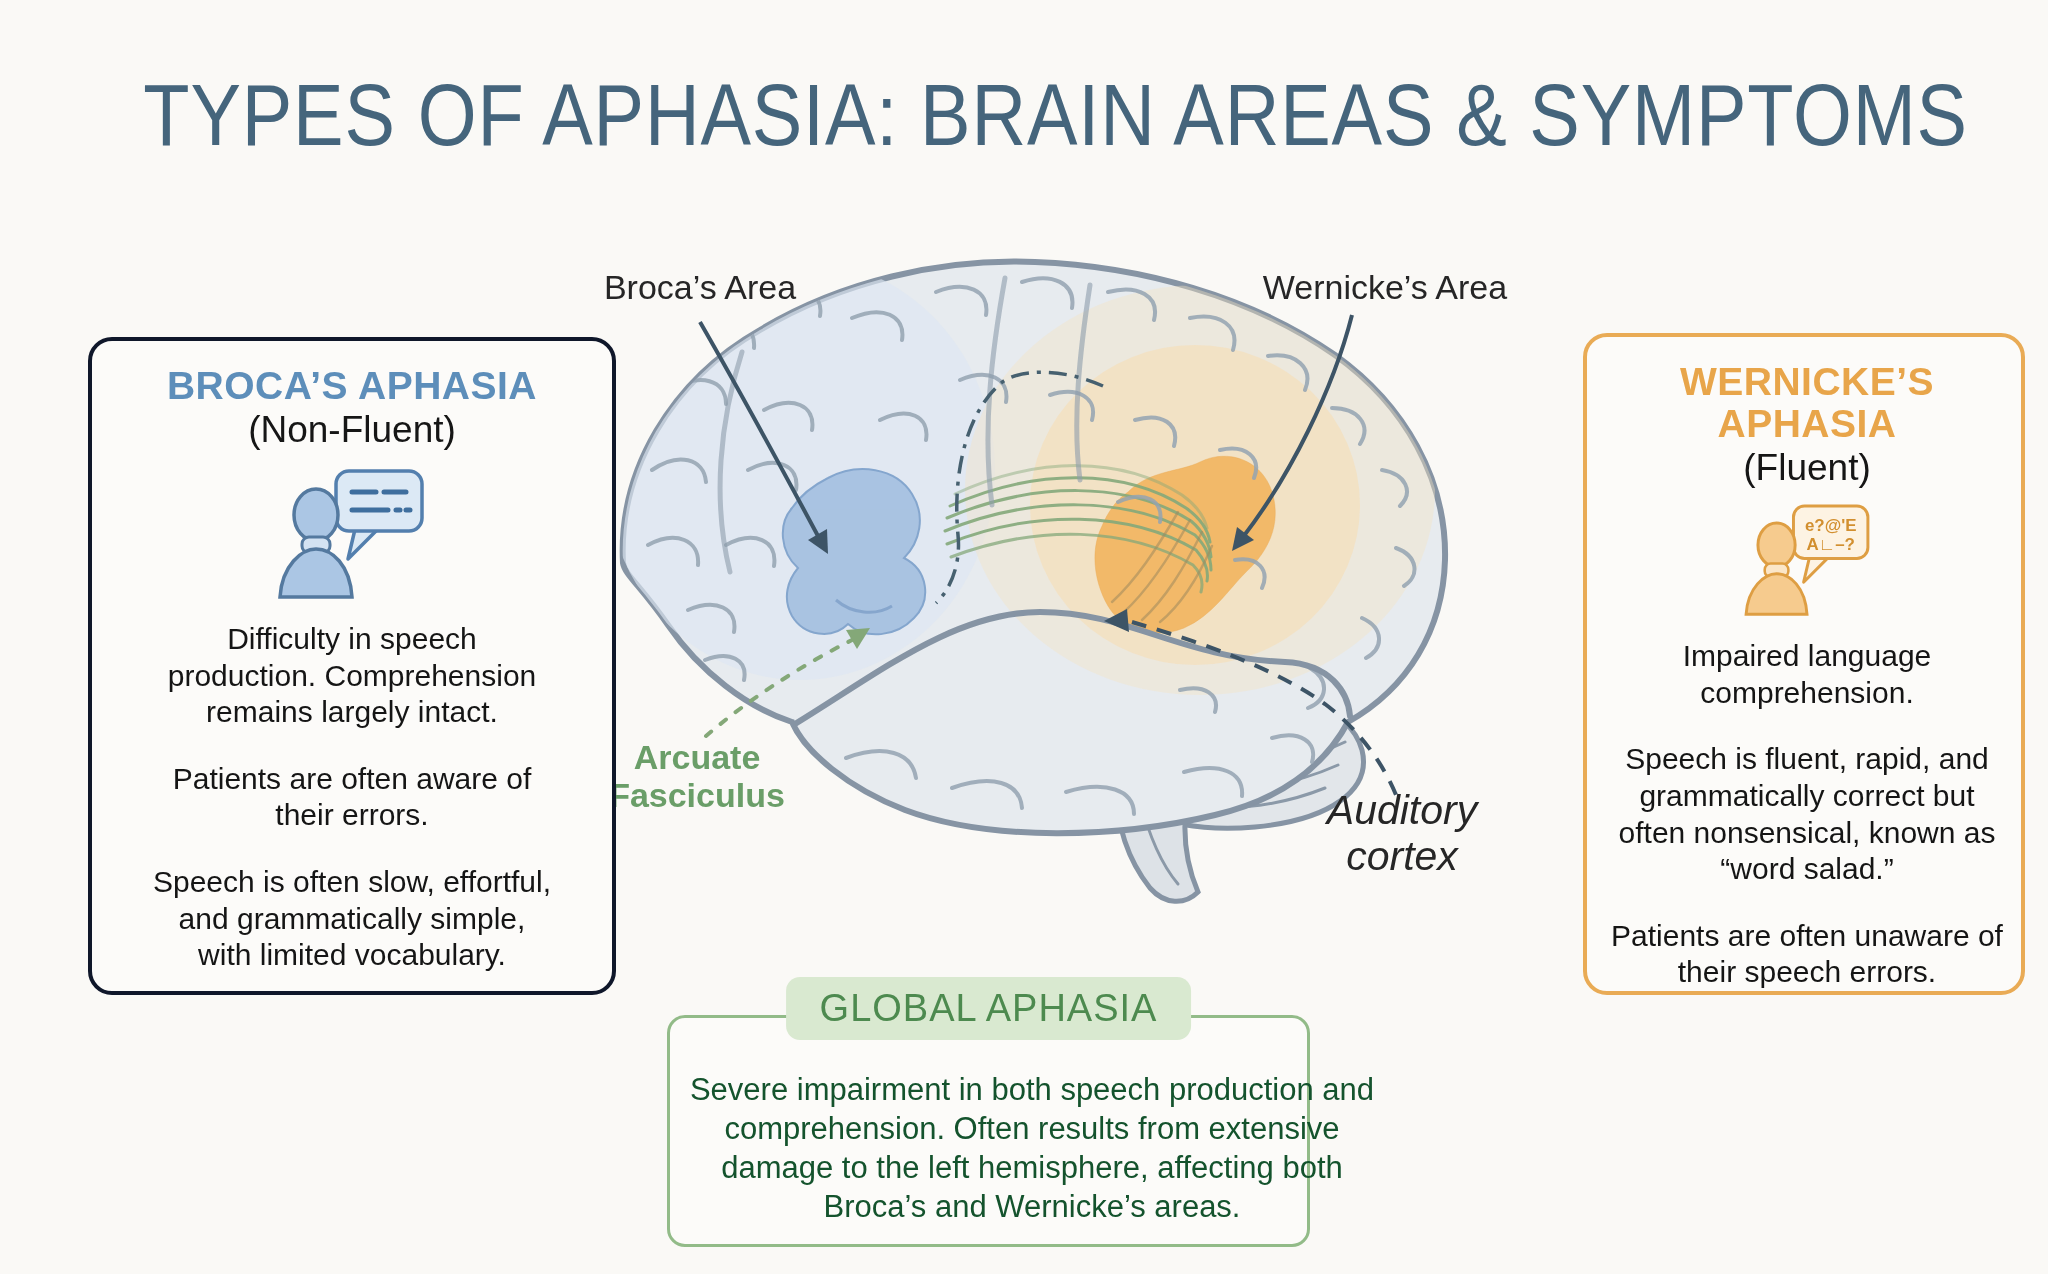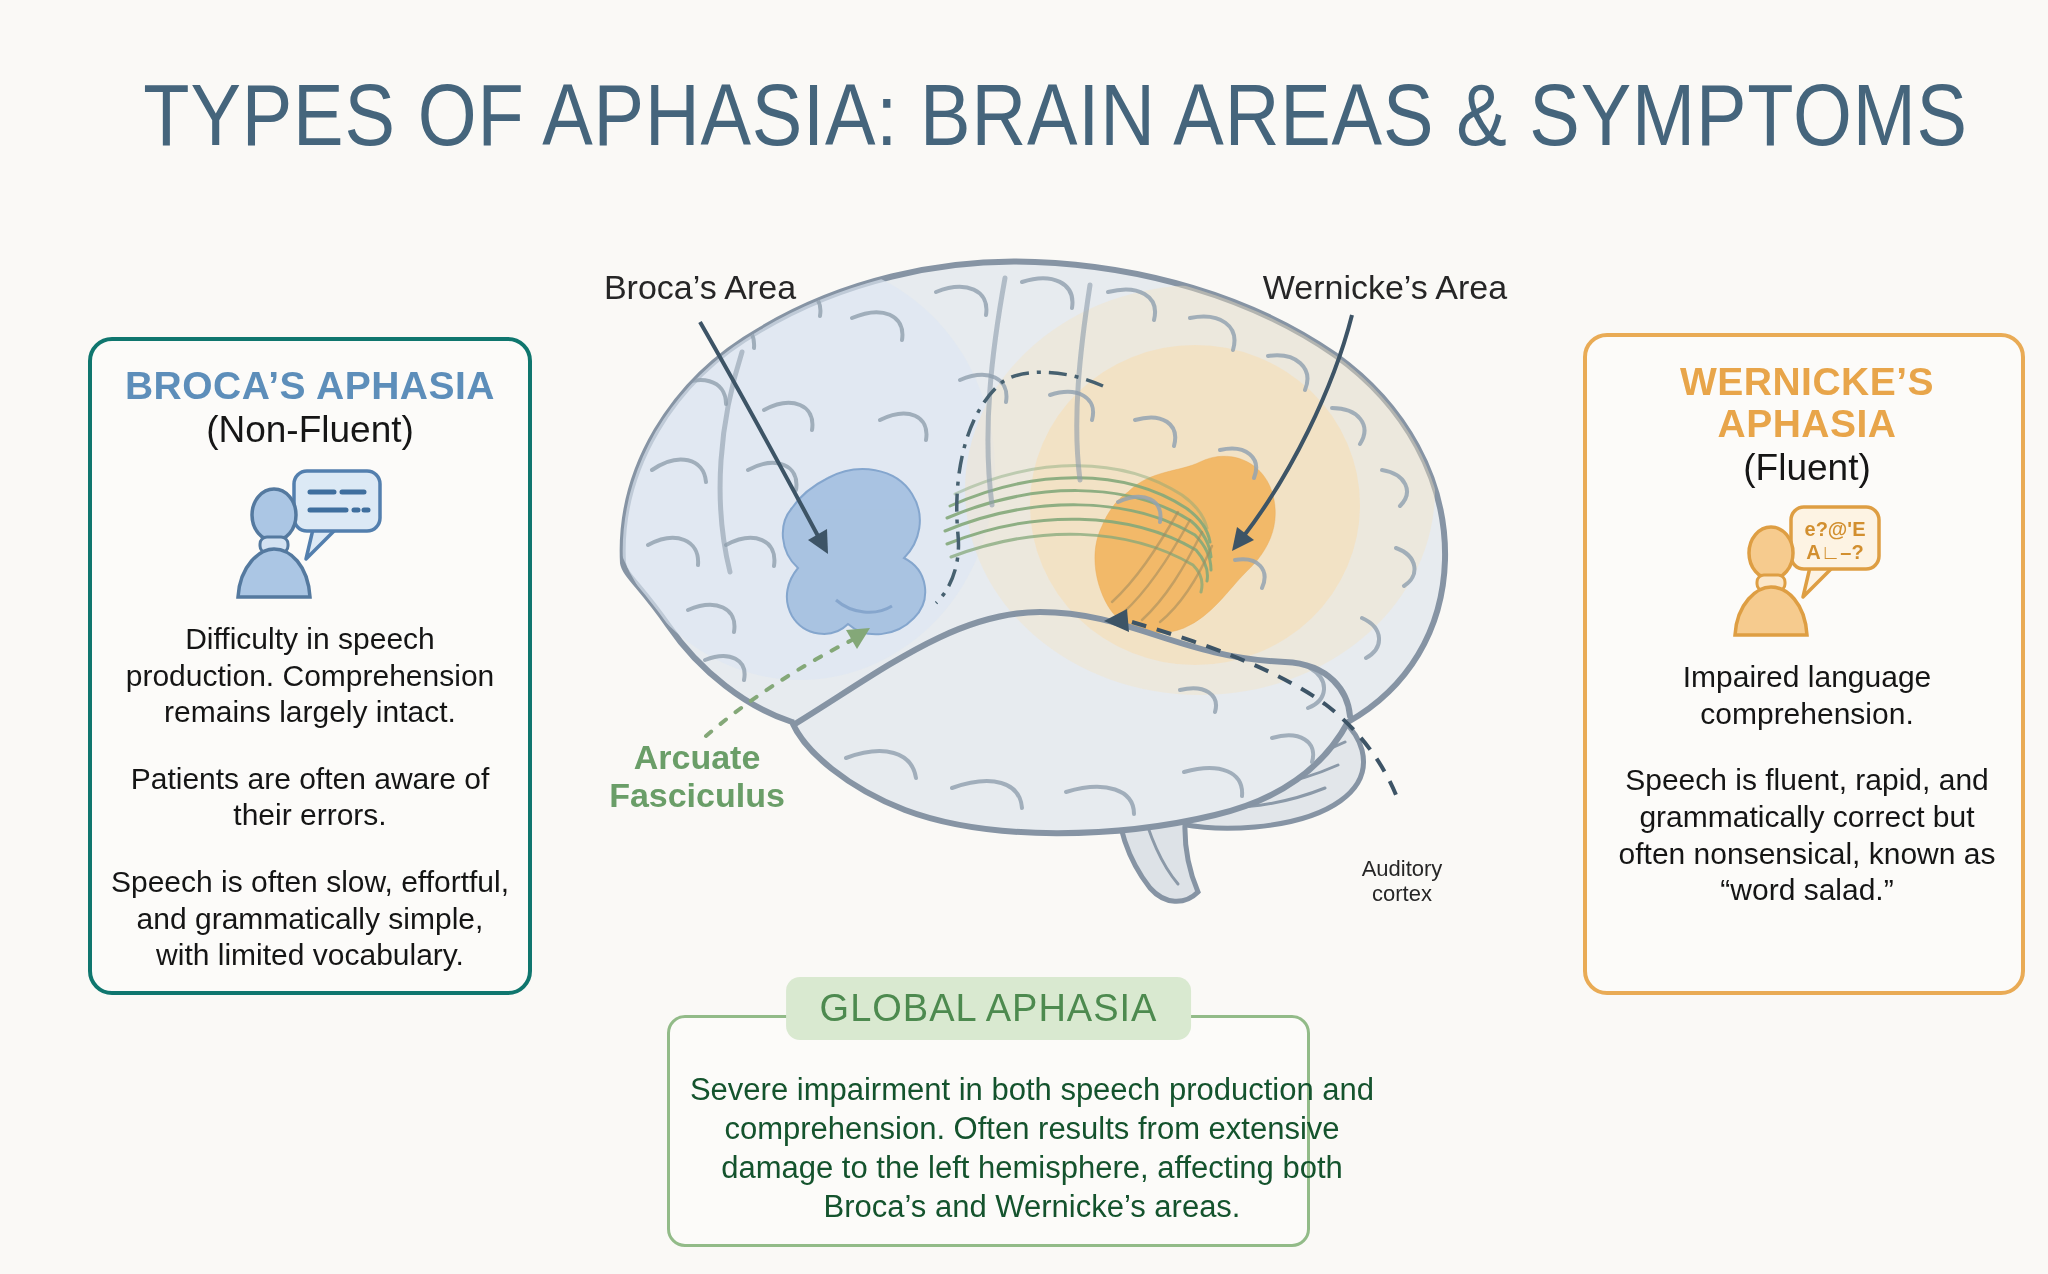--- a/index.html
+++ b/index.html
@@ -19,28 +19,28 @@
 
   #brain-svg { left:0; top:0; width:2048px; height:1274px; }
 
   .brain-label {
     text-align:center; font-size:34px; line-height:1.12; color:#262626;
     white-space:pre-line;
   }
   #broca-label    { left:555px;  top:268px; width:290px; }
   #wernicke-label { left:1235px; top:268px; width:300px; }
   #arcuate-label  { left:572px;  top:738px; width:250px; color:#6a9e68; font-size:34px;font-weight:bold; }
-  #auditory-label { left:1282px; top:857px; width:240px; font-size:22px; }
+  #auditory-label { left:1282px; top:788px; width:240px; font-size:41px;font-style:italic; }
 
   .side-box {
     background:#fcfbf9; border-radius:24px;
     display:flex; flex-direction:column; align-items:center;
     padding:24px 18px 0; box-sizing:border-box; text-align:center;
   }
-  #broca-box   { left:88px;   top:337px; width:444px; height:658px; border:4px solid #0f766e; }
+  #broca-box   { left:88px;   top:337px; width:528px; height:658px; border:4px solid #0f172a; }
   #wernicke-box{ left:1583px; top:333px; width:442px; height:662px; border:4px solid #e9ab55;padding-left:24px; }
   .side-box h2 { margin:0; font-size:39px; line-height:1.08; letter-spacing:.5px; font-weight:700; }
   #broca-box h2    { color:#5d8eba; }
   #wernicke-box h2 { color:#e8a54a; }
   .box-subtitle { font-size:37px; margin-top:2px; color:#161616; }
   .person-icon { margin-top:12px; }
   .box-text { font-size:30px; line-height:1.22; color:#151515; margin:22px 0 0; max-width:402px; }
   .box-text + .box-text { margin-top:30px; }
 
   #global-box {
@@ -214,20 +214,21 @@
       <rect x="64" y="6" width="88" height="62" rx="13" fill="#fdf3e3" stroke="#de9e43" stroke-width="3.5"></rect>
       <text x="108" y="35" text-anchor="middle" font-size="20" font-weight="bold" fill="#d28f2f">e?@'E</text>
       <text x="108" y="58" text-anchor="middle" font-size="20" font-weight="bold" fill="#d28f2f">A∟–?</text>
       <ellipse cx="44" cy="52" rx="22" ry="26" fill="#f6cb8e" stroke="#de9e43" stroke-width="3.5"></ellipse>
       <rect x="30" y="74" width="28" height="16" rx="7" fill="#fbe6c8" stroke="#de9e43" stroke-width="3"></rect>
       <path d="M 8,134 C 10,102 30,86 44,86 C 60,86 78,102 80,134 Z" fill="#f6cb8e" stroke="#de9e43" stroke-width="3.5"></path>
     </svg>
 
     <p class="box-text">Impaired language comprehension.</p>
     <p class="box-text">Speech is fluent, rapid, and grammatically correct but often nonsensical, known as “word salad.”</p>
+    <p class="box-text">Patients are often unaware of their speech errors.</p>
   </div>
 
   <div id="global-box" class="abs">
     <div id="global-pill">GLOBAL APHASIA</div>
     <p id="global-body">Severe impairment in both speech production and comprehension. Often results from extensive damage to the left hemisphere, affecting both Broca’s and Wernicke’s areas.</p>
   </div>
 
 </div>
 
 </body></html>

